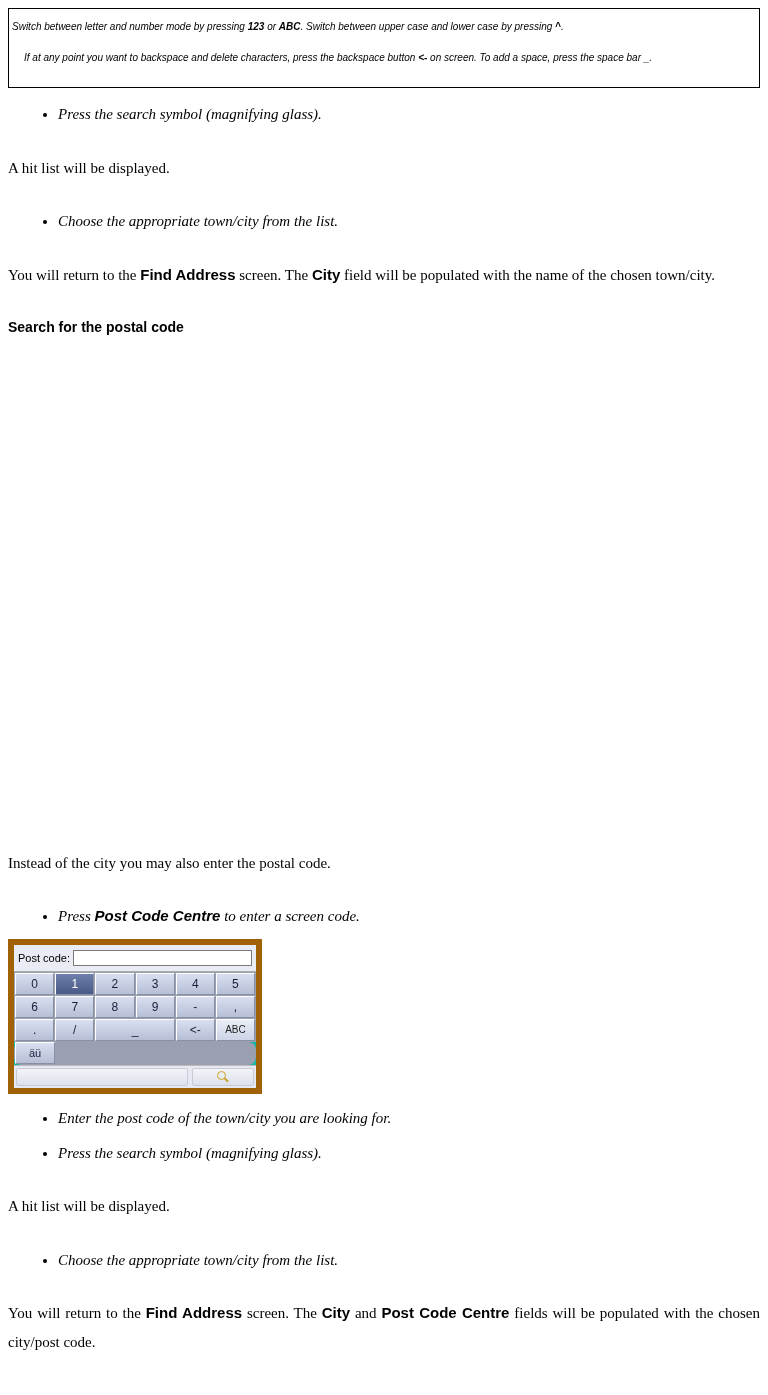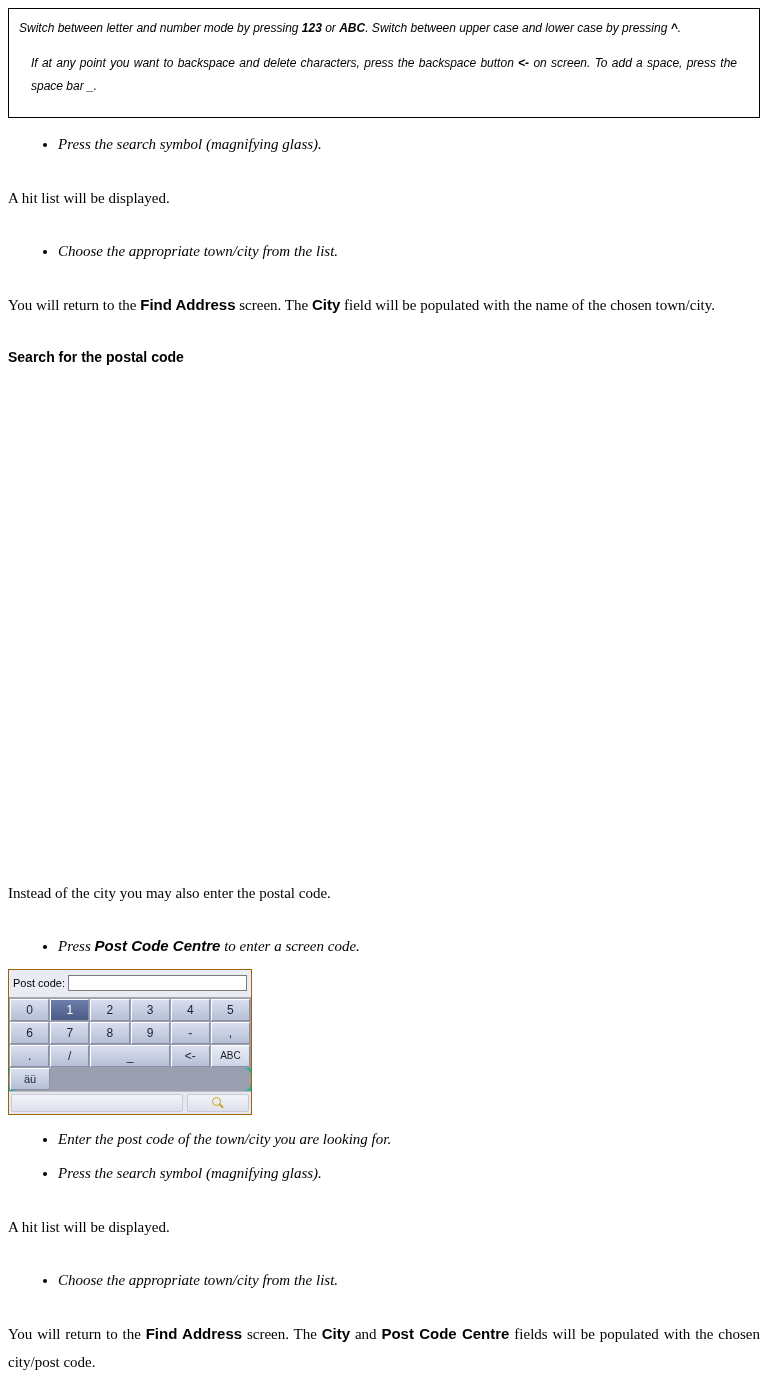--- a/index.html
+++ b/index.html
@@ -7,24 +7,24 @@
     font-size: 15px;
     line-height: 1.9;
     color: #000;
     margin: 0;
     padding: 8px;
     width: 752px;
     background: #fff;
   }
   .info-box {
     border: 1px solid #000;
-    padding: 8px 10px;
+    padding: 8px 3px;
     font-family: Arial, Helvetica, sans-serif;
     font-style: italic;
-    font-size: 12px;
+    font-size: 10px;
     text-align: justify;
     line-height: 1.9;
     margin-bottom: 12px;
   }
   .info-box .b { font-weight: bold; }
   ul.bul {
     list-style-type: disc;
     margin: 8px 0 8px 0;
     padding-left: 50px;
   }
@@ -48,21 +48,21 @@
     font-weight: bold;
   }
   .gap {
     height: 475px;
   }
   
   .keypad {
     width: 242px;
     font-family: Tahoma, Arial, sans-serif;
     font-size: 11px;
-    border: 1px solid #a16207;
+    border: 6px solid #a16207;
     background: #14b8a6;
     margin: 8px 0 10px 0;
   }
   .kp-top {
     display: flex;
     align-items: center;
     padding: 3px 4px;
     background: #e9ecf4;
     border-bottom: 1px solid #aaa;
   }

